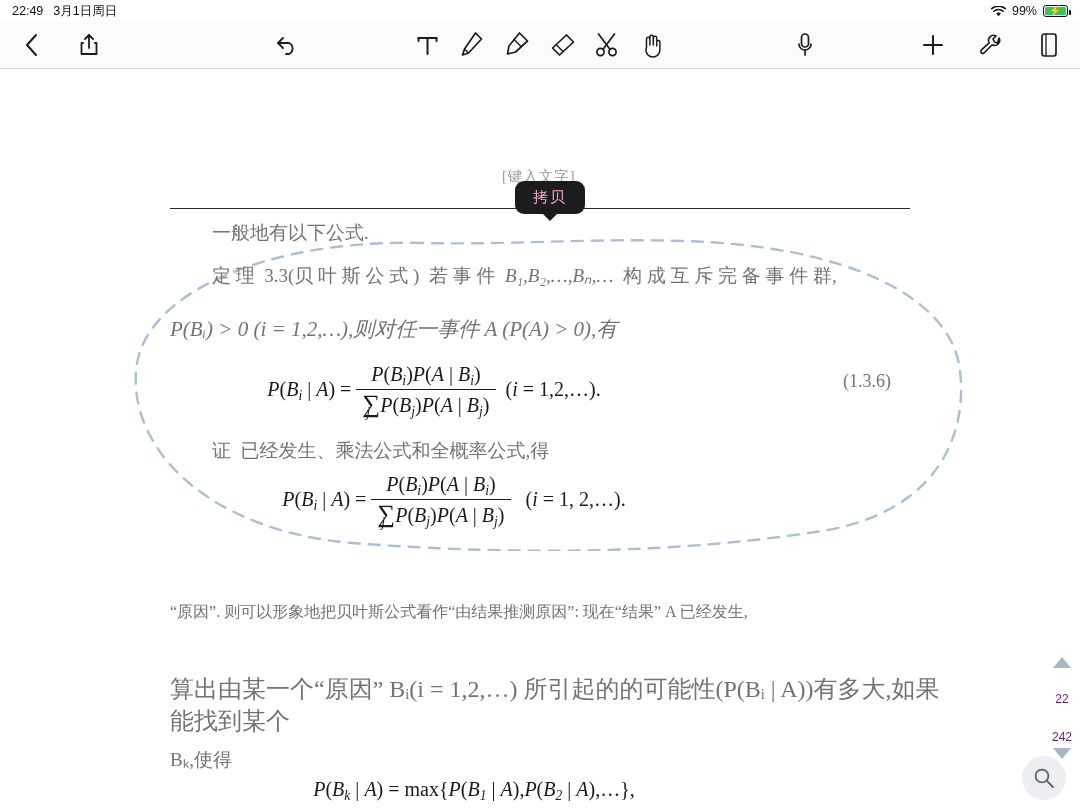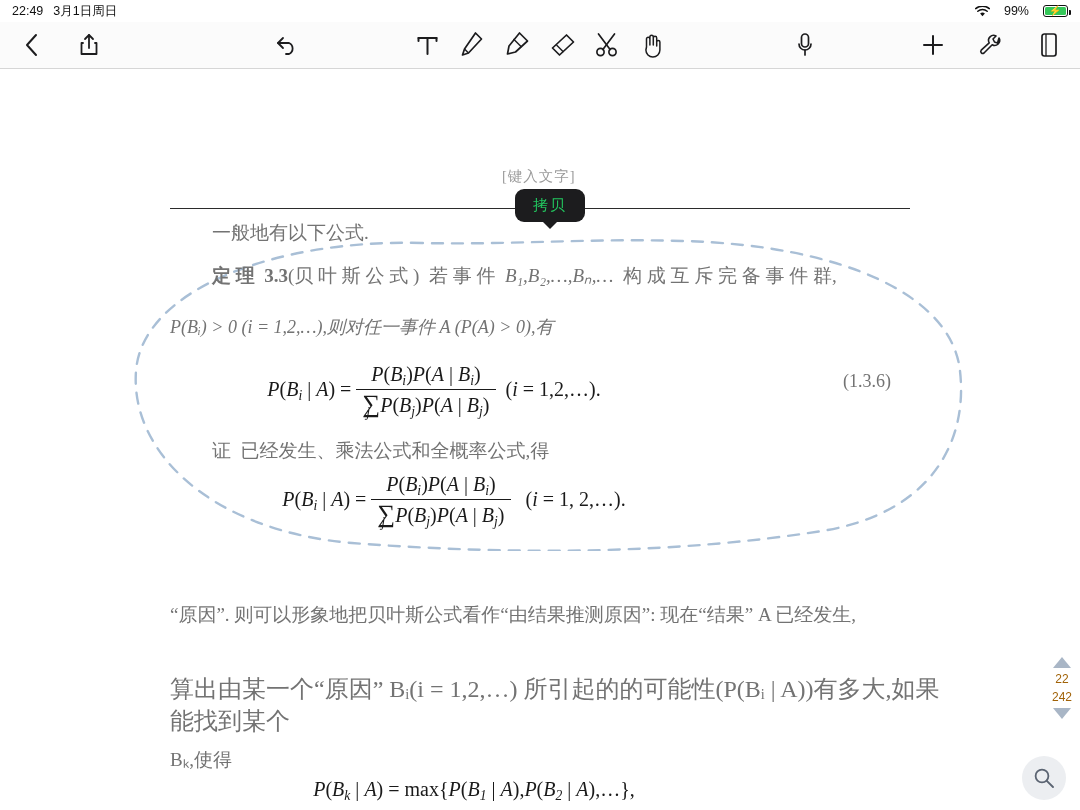--- a/index.html
+++ b/index.html
@@ -13,21 +13,21 @@
 
   
   .statusbar {
     height: 22px; width: 100%;
     display: flex; align-items: center;
     padding: 0 12px;
     font-size: 12.5px; color: #111;
     background: #ffffff;
   }
   .statusbar .left { display: flex; align-items: center; gap: 10px; }
-  .statusbar .right { margin-left: auto; display: flex; align-items: center; gap: 14px; }
+  .statusbar .right { margin-left: auto; display: flex; align-items: center; gap: 6px; }
   .wifi-icon { display: inline-block; width: 15px; height: 11px; position: relative; }
   .batt-pct { font-size: 12.5px; }
   .battery {
     width: 25px; height: 12px; border: 1.4px solid #111; border-radius: 3px;
     position: relative; display: inline-block;
   }
   .battery::after {
     content: ""; position: absolute; right: -4px; top: 3.5px;
     width: 2.5px; height: 5px; background: #111; border-radius: 0 1px 1px 0;
   }
@@ -82,25 +82,24 @@
   .type-ghost {
     position: absolute; left: 502px; top: 86px;
     font-size: 14.5px; color: #9a9a9a;
     font-family: "Liberation Serif", serif;
     letter-spacing: 1px;
   }
 
   
   .copy-bubble {
     position: absolute; left: 515px; top: 100px;
-    background: #1c1c1e; color: #22c55e;
+    background: #1c1c1e; color: #f9a8d4;
     padding: 7px 18px; border-radius: 9px;
     font-size: 15px; letter-spacing: 2px;
     font-family: "Liberation Sans", sans-serif;
-    margin-top: 8px;
   }
   .copy-bubble::after {
     content: ""; position: absolute; left: 50%; bottom: -7px; transform: translateX(-50%);
     border-left: 8px solid transparent; border-right: 8px solid transparent;
     border-top: 8px solid #1c1c1e;
   }
 
   
   .doc-rule {
     position: absolute; left: 170px; top: 127px; width: 740px;
@@ -110,26 +109,26 @@
   
   .lasso {
     position: absolute; left: 122px; top: 150px; width: 850px; height: 320px;
     pointer-events: none;
   }
 
   
   .line { position: absolute; font-family: "Liberation Serif", serif; color: #737373; }
   .l-intro   { left: 212px; top: 139px; font-size: 19px; }
   .l-thm     { left: 212px; top: 181px; font-size: 19px; white-space: nowrap; }
-  .l-thm b   { font-weight: bold; text-align: center; }
-  .l-cond    { left: 170px; top: 234px; font-size: 18px; }
+  .l-thm b   { font-weight: normal; text-align: center; }
+  .l-cond    { left: 170px; top: 234px; font-size: 21px; }
   .l-eqno    { left: 843px; top: 290px; font-size: 18px; }
   .l-proof   { left: 212px; top: 357px; font-size: 19px; }
   .l-p1      { left: 196px; top: 484px; font-size: 19px; }
-  .l-p2      { left: 170px; top: 521px; font-size: 19px; }
+  .l-p2      { left: 170px; top: 521px; font-size: 16px; }
   .l-p3      { left: 170px; top: 551px; font-size: 19px; }
   .l-p4      { left: 170px; top: 592px; font-size: 24px; }
   .l-p5      { left: 170px; top: 647px; font-size: 19px; margin-top: 18px; }
 
   
   .math { font-family: "Liberation Serif", serif; font-style: italic; }
   .sub  { font-size: 0.68em; vertical-align: -0.32em; font-style: italic; }
   .frac { display: inline-block; vertical-align: middle; text-align: center; }
   .frac .num { display: block; padding: 0 6px; border-bottom: 1.2px solid #1a1a1a; }
   .frac .den { display: block; padding: 0 6px; }
@@ -143,21 +142,21 @@
 
   
   .scrubber {
     position: absolute; right: 8px; top: 588px;
     display: flex; flex-direction: column; align-items: center; gap: 4px;
     color: #8e8e93; font-size: 12px;
   }
   .scrubber .tri { width: 0; height: 0; }
   .tri-up { border-left: 9px solid transparent; border-right: 9px solid transparent; border-bottom: 11px solid #a9b6c6; }
   .tri-down { border-left: 9px solid transparent; border-right: 9px solid transparent; border-top: 11px solid #a9b6c6; }
-  .scrub-num { color: #a16207; font-size: 12px; font-family: "Liberation Sans", sans-serif; }
+  .scrub-num { color: #701a75; font-size: 12px; font-family: "Liberation Sans", sans-serif; margin-top: 20px; }
 
   
   .zoom-fab {
     position: absolute; right: 14px; bottom: 10px;
     width: 44px; height: 44px; border-radius: 50%;
     background: #eceef1; display: flex; align-items: center; justify-content: center;
     color: #5b6472;
   }
 </style>
 </head>

